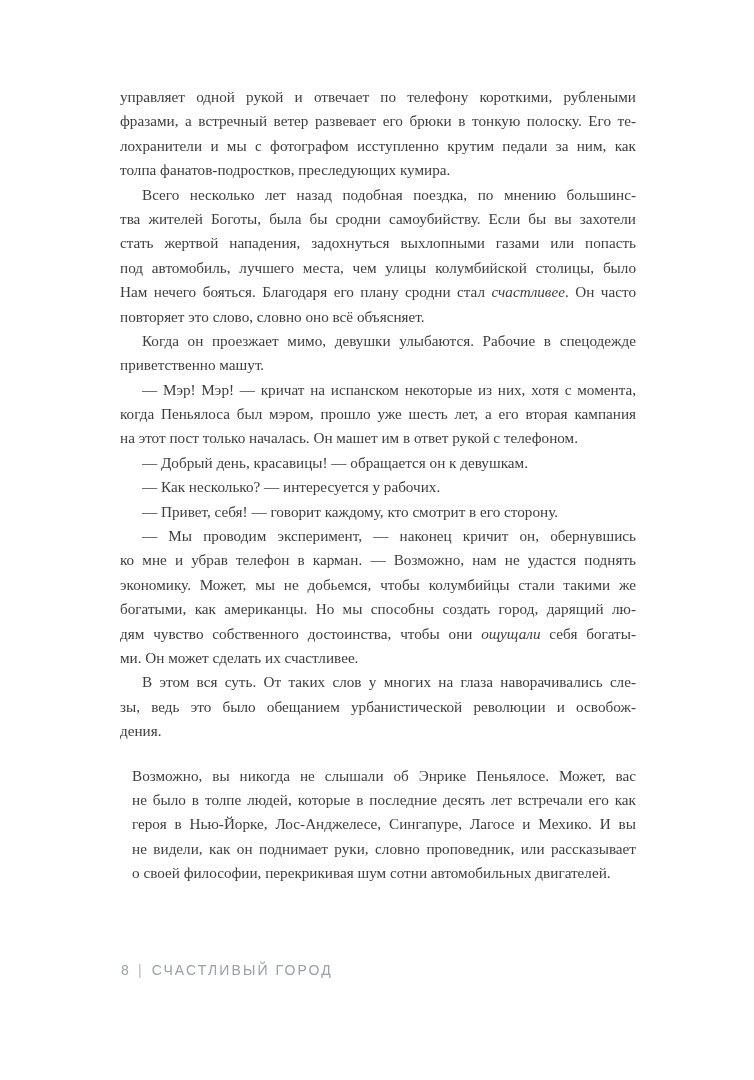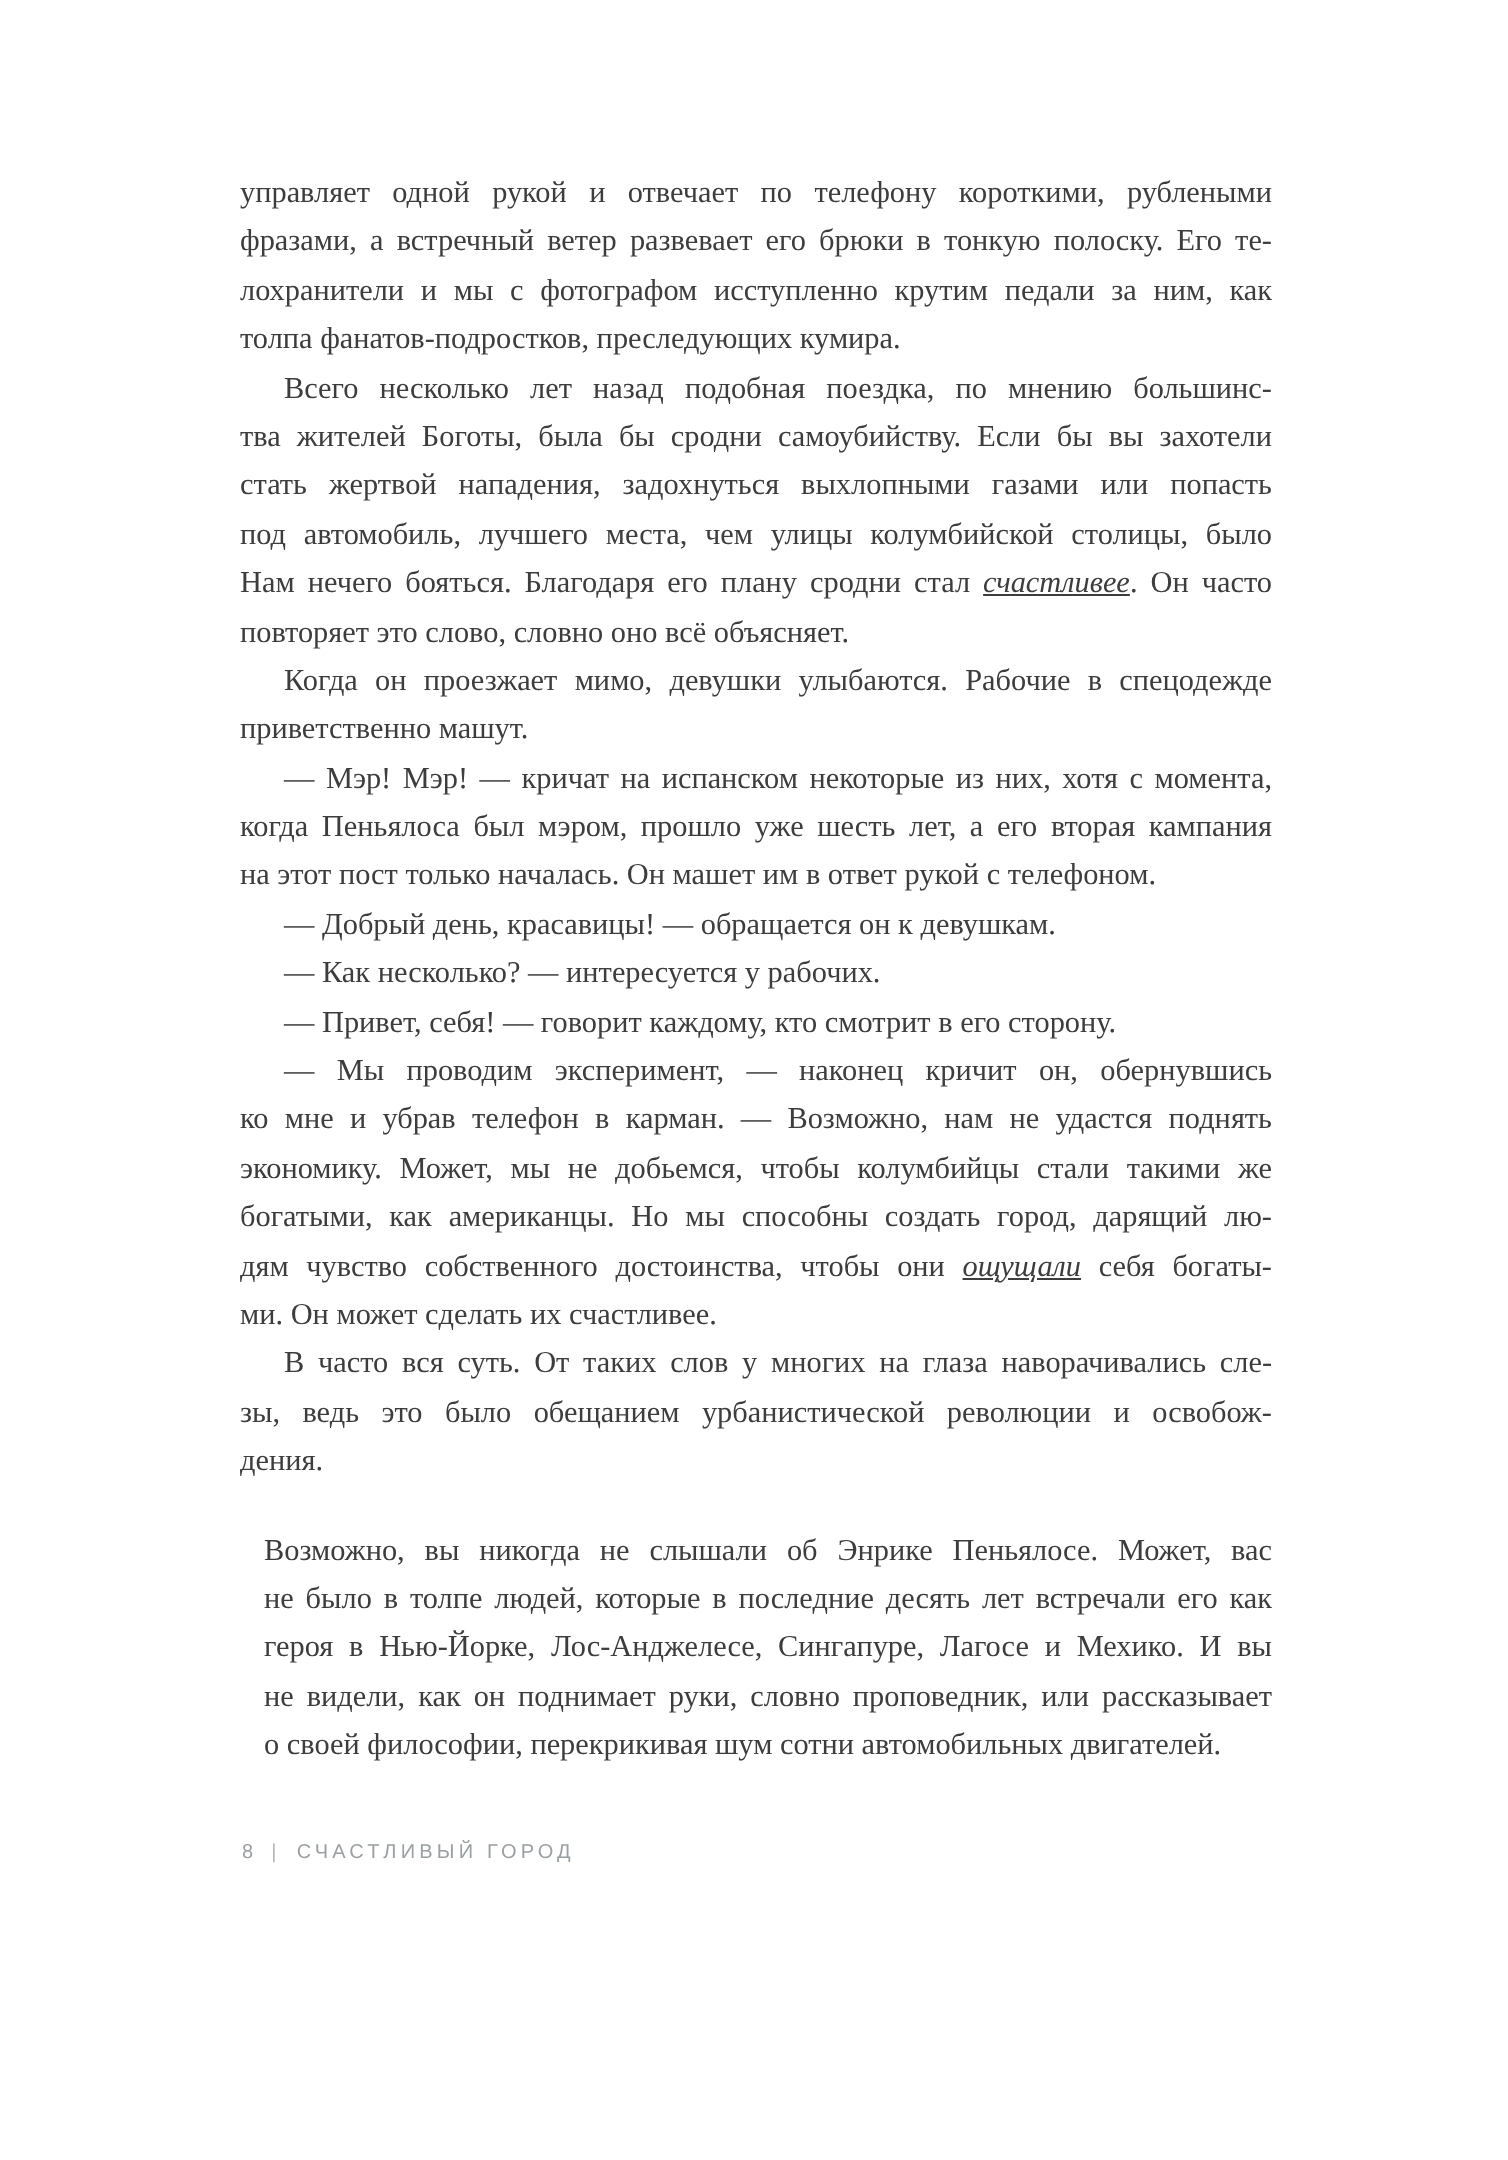--- a/index.html
+++ b/index.html
@@ -18,27 +18,27 @@
     width: 516px;
     font-size: 15.2px;
     line-height: 24.4px;
     color: #3d3d3d;
   }
   .para { margin: 0; }
   .para.gap { margin-top: 20px; margin-left: 12px; }
   .line { height: 24.4px; white-space: normal; }
   .line.j { text-align: justify; text-align-last: justify; }
   .line.ind { text-indent: 22px; }
-  .line em { font-style: italic; text-decoration: underline; }
+  .line em { font-style: italic; }
   .footer {
     position: absolute;
     left: 121px;
-    top: 921px;
+    top: 962px;
     font-family: "Liberation Sans", sans-serif;
-    font-size: 10px;
+    font-size: 14px;
     letter-spacing: 2.1px;
     color: #9aa0a3;
     font-weight: 400;
   }
   .footer .sep {
     margin: 0 8px 0 7px;
     color: #b3b8ba;
     font-weight: 300;
   }
 </style>
@@ -81,21 +81,21 @@
       </div>
       <div class="para">
         <div class="line j ind"><span>— Мы проводим эксперимент, — наконец кричит он, обернувшись</span></div>
         <div class="line j"><span>ко мне и убрав телефон в карман. — Возможно, нам не удастся поднять</span></div>
         <div class="line j"><span>экономику. Может, мы не добьемся, чтобы колумбийцы стали такими же</span></div>
         <div class="line j"><span>богатыми, как американцы. Но мы способны создать город, дарящий лю-</span></div>
         <div class="line j"><span>дям чувство собственного достоинства, чтобы они </span><em>ощущали</em><span> себя богаты-</span></div>
         <div class="line"><span>ми. Он может сделать их счастливее.</span></div>
       </div>
       <div class="para">
-        <div class="line j ind"><span>В часто вся суть. От таких слов у многих на глаза наворачивались сле-</span></div>
+        <div class="line j ind"><span>В этом вся суть. От таких слов у многих на глаза наворачивались сле-</span></div>
         <div class="line j"><span>зы, ведь это было обещанием урбанистической революции и освобож-</span></div>
         <div class="line"><span>дения.</span></div>
       </div>
       <div class="para gap">
         <div class="line j"><span>Возможно, вы никогда не слышали об Энрике Пеньялосе. Может, вас</span></div>
         <div class="line j"><span>не было в толпе людей, которые в последние десять лет встречали его как</span></div>
         <div class="line j"><span>героя в Нью-Йорке, Лос-Анджелесе, Сингапуре, Лагосе и Мехико. И вы</span></div>
         <div class="line j"><span>не видели, как он поднимает руки, словно проповедник, или рассказывает</span></div>
         <div class="line"><span>о своей философии, перекрикивая шум сотни автомобильных двигателей.</span></div>
       </div>

